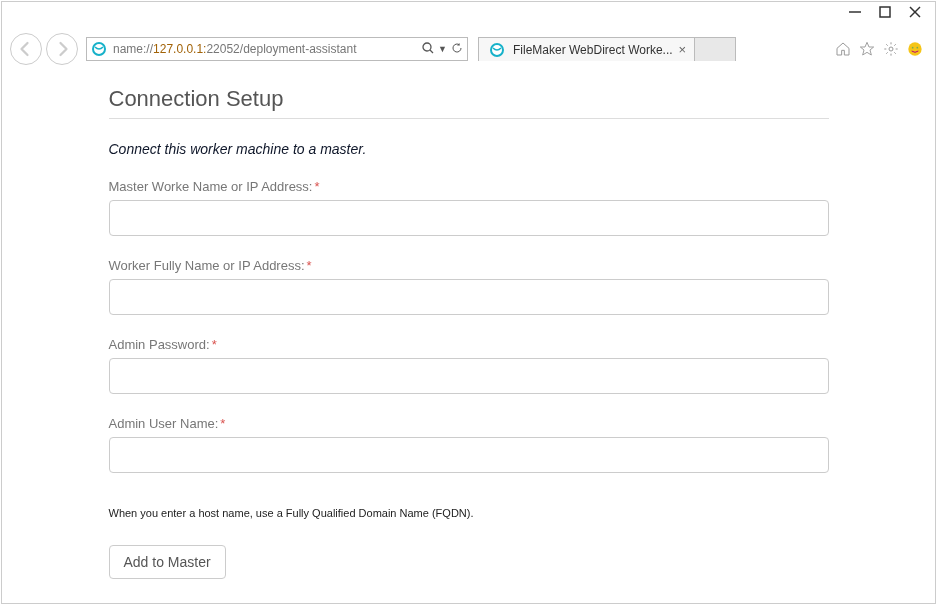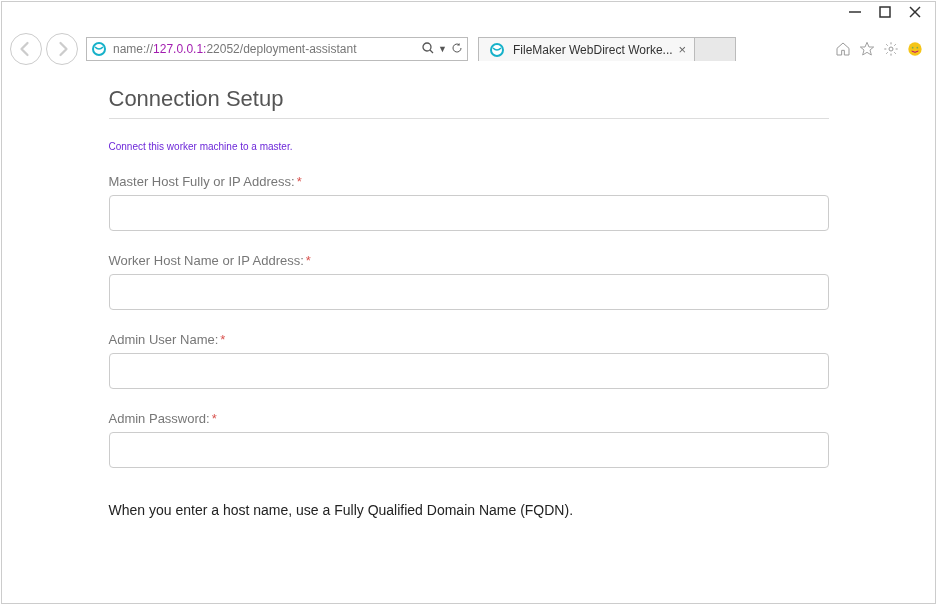--- a/index.html
+++ b/index.html
@@ -74,21 +74,21 @@
   }
   .favicon svg { display:block; }
   .url {
     flex: 1;
     font-size: 12px;
     padding: 0 2px;
     color: #777;
     white-space: nowrap;
     overflow: hidden;
   }
-  .url .host { color: #a21caf; }
+  .url .host { color: #a16207; }
   .addr-ctrls {
     display:flex; align-items:center;
     padding: 0 4px;
     color: #555;
     gap: 4px;
     font-size: 12px;
   }
 
   .tabs {
     display: flex;
@@ -141,44 +141,45 @@
   }
   h1.page-title {
     font-weight: 400;
     color: #555;
     font-size: 22px;
     margin: 6px 0 4px 0;
     padding-bottom: 6px;
     border-bottom: 1px solid #ddd;
   }
   .intro {
-    color: #6d28d9;
-    font-size: 10px;
+    color: #0f172a;
+    font-size: 14px;
     margin: 22px 0 18px 0;
+    font-style: italic;
   }
   .field { margin-top: 22px; }
   .field label {
     display:block;
     font-size: 13px;
     color: #777;
     margin-bottom: 6px;
   }
   .req { color: #d9534f; margin-left: 2px; }
   .field input {
     width: 100%;
     height: 36px;
     box-sizing: border-box;
     border: 1px solid #ccc;
     border-radius: 4px;
     padding: 4px 10px;
     font-size: 14px;
     color:#333;
   }
   .note {
-    font-size: 14px;
+    font-size: 11px;
     color: #222;
     margin-top: 34px;
   }
   .submit-btn {
     display:inline-block;
     border: 1px solid #ccc;
     border-radius: 4px;
     background: #fff;
     color: #555;
     font-size: 14px;
@@ -294,46 +295,47 @@
     </div>
   </div>
 
   <div class="page">
     <div class="content">
       <h1 class="page-title">Connection Setup</h1>
       <div class="intro">Connect this worker machine to a master.</div>
 
       <div class="field">
         <label>
-          <span>Master Host Fully or IP Address:</span><span class="req">*</span>
+          <span>Master Worke Name or IP Address:</span><span class="req">*</span>
         </label>
         <input type="text" value="" style="">
       </div>
 
       <div class="field">
         <label>
-          <span>Worker Host Name or IP Address:</span><span class="req">*</span>
+          <span>Worker Fully Name or IP Address:</span><span class="req">*</span>
         </label>
         <input type="text" value="" style="">
+      </div>
+
+      <div class="field">
+        <label>
+          <span>Admin Password:</span><span class="req">*</span>
+        </label>
+        <input type="password" value="" style="">
       </div>
 
       <div class="field">
         <label>
           <span>Admin User Name:</span><span class="req">*</span>
         </label>
         <input type="text" value="" style="">
       </div>
 
-      <div class="field">
-        <label>
-          <span>Admin Password:</span><span class="req">*</span>
-        </label>
-        <input type="password" value="" style="">
-      </div>
-
       <div class="note">When you enter a host name, use a Fully Qualified Domain Name (FQDN).</div>
 
+      <button class="submit-btn">Add to Master</button>
 
       
     </div>
   </div>
 
 </div>
 
 </body></html>

